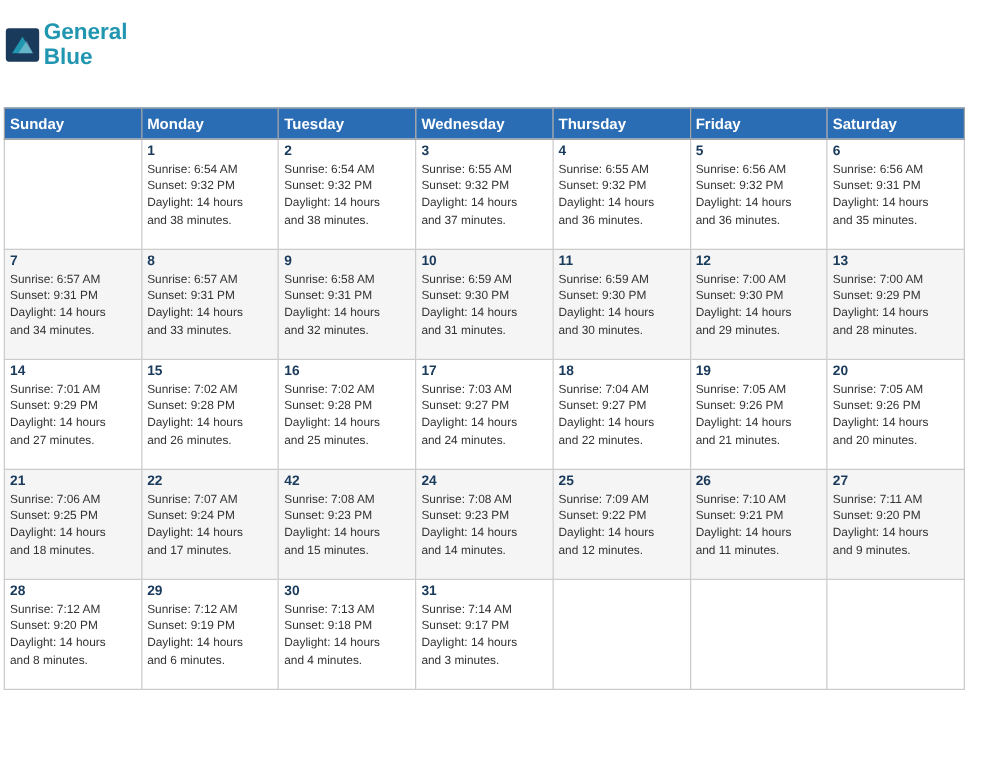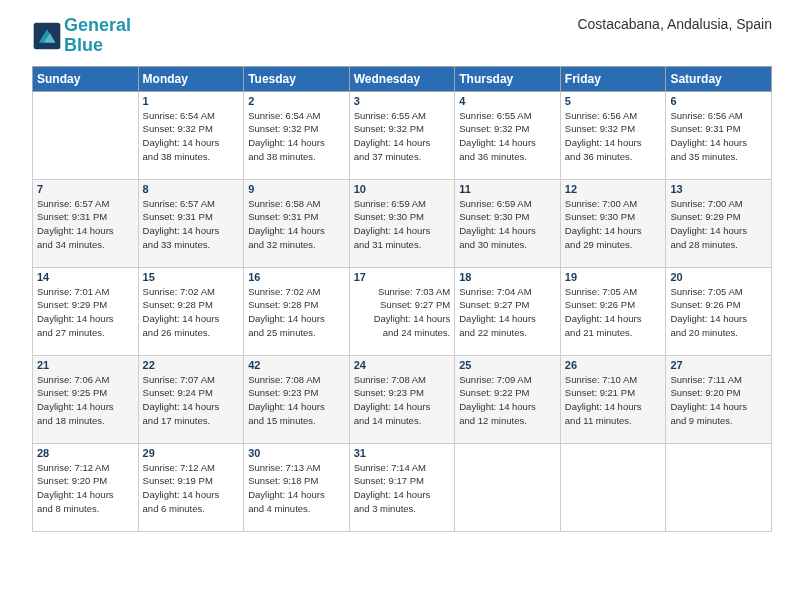--- a/index.html
+++ b/index.html
@@ -6,23 +6,24 @@
     body {
       font-family: Arial, sans-serif;
       background: #fff;
       width: 792px;
       height: 612px;
       overflow: hidden;
     }
     .page {
       width: 792px;
       height: 480px;
-      padding: 16px 20px 12px 32px;
+      padding: 16px 20px 12px 3px;
       display: flex;
       flex-direction: column;
+      gap: 20px;
     }
     .header {
       display: flex;
       justify-content: space-between;
       align-items: flex-start;
       margin-bottom: 10px;
     }
     .logo {
       display: flex;
       align-items: center;
@@ -108,21 +109,20 @@
         <rect x="2" y="2" width="32" height="32" rx="3" fill="#1a3a5c"></rect>
         <polygon points="8,26 18,10 28,26" fill="#2196b0"></polygon>
         <polygon points="14,26 22,14 28,26" fill="#fff" opacity="0.3"></polygon>
       </svg>
       <div class="logo-text">
         <div><span>General</span></div>
         <div><span style="color:#2196b0">Blue</span></div>
       </div>
     </div>
     <div class="title-block">
-      <div class="subtitle">Costacabana, Andalusia, Spain</div>
     </div>
   </div>
 
   <table class="calendar">
     <thead>
       <tr>
       <th>Sunday</th>
           <th>Monday</th>
           <th>Tuesday</th>
           <th>Wednesday</th>
@@ -245,21 +245,21 @@
           </td>
           <td>
             <span class="day-num">16</span>
             <div class="day-info" style="white-space: pre-line;">Sunrise: 7:02 AM
 Sunset: 9:28 PM
 Daylight: 14 hours
 and 25 minutes.</div>
           </td>
           <td>
             <span class="day-num">17</span>
-            <div class="day-info" style="white-space: pre-line; text-align: right;">Sunrise: 7:03 AM
+            <div class="day-info" style="white-space: pre-line;">Sunrise: 7:03 AM
 Sunset: 9:27 PM
 Daylight: 14 hours
 and 24 minutes.</div>
           </td>
           <td>
             <span class="day-num">18</span>
             <div class="day-info" style="white-space: pre-line;">Sunrise: 7:04 AM
 Sunset: 9:27 PM
 Daylight: 14 hours
 and 22 minutes.</div>

